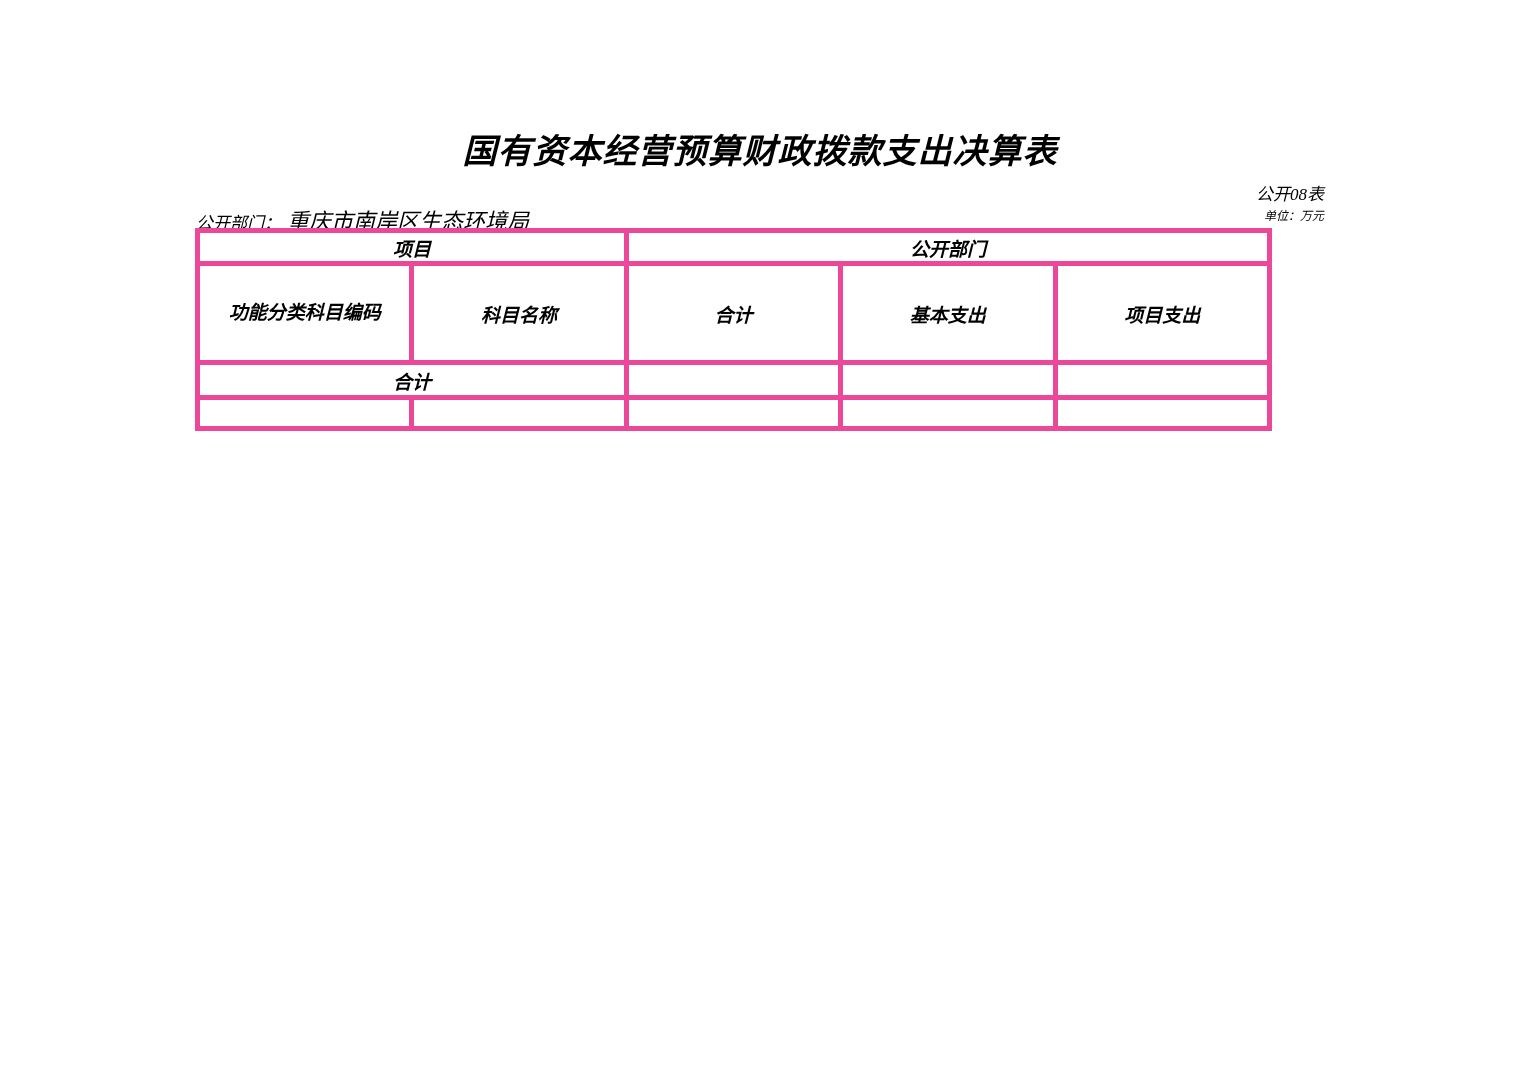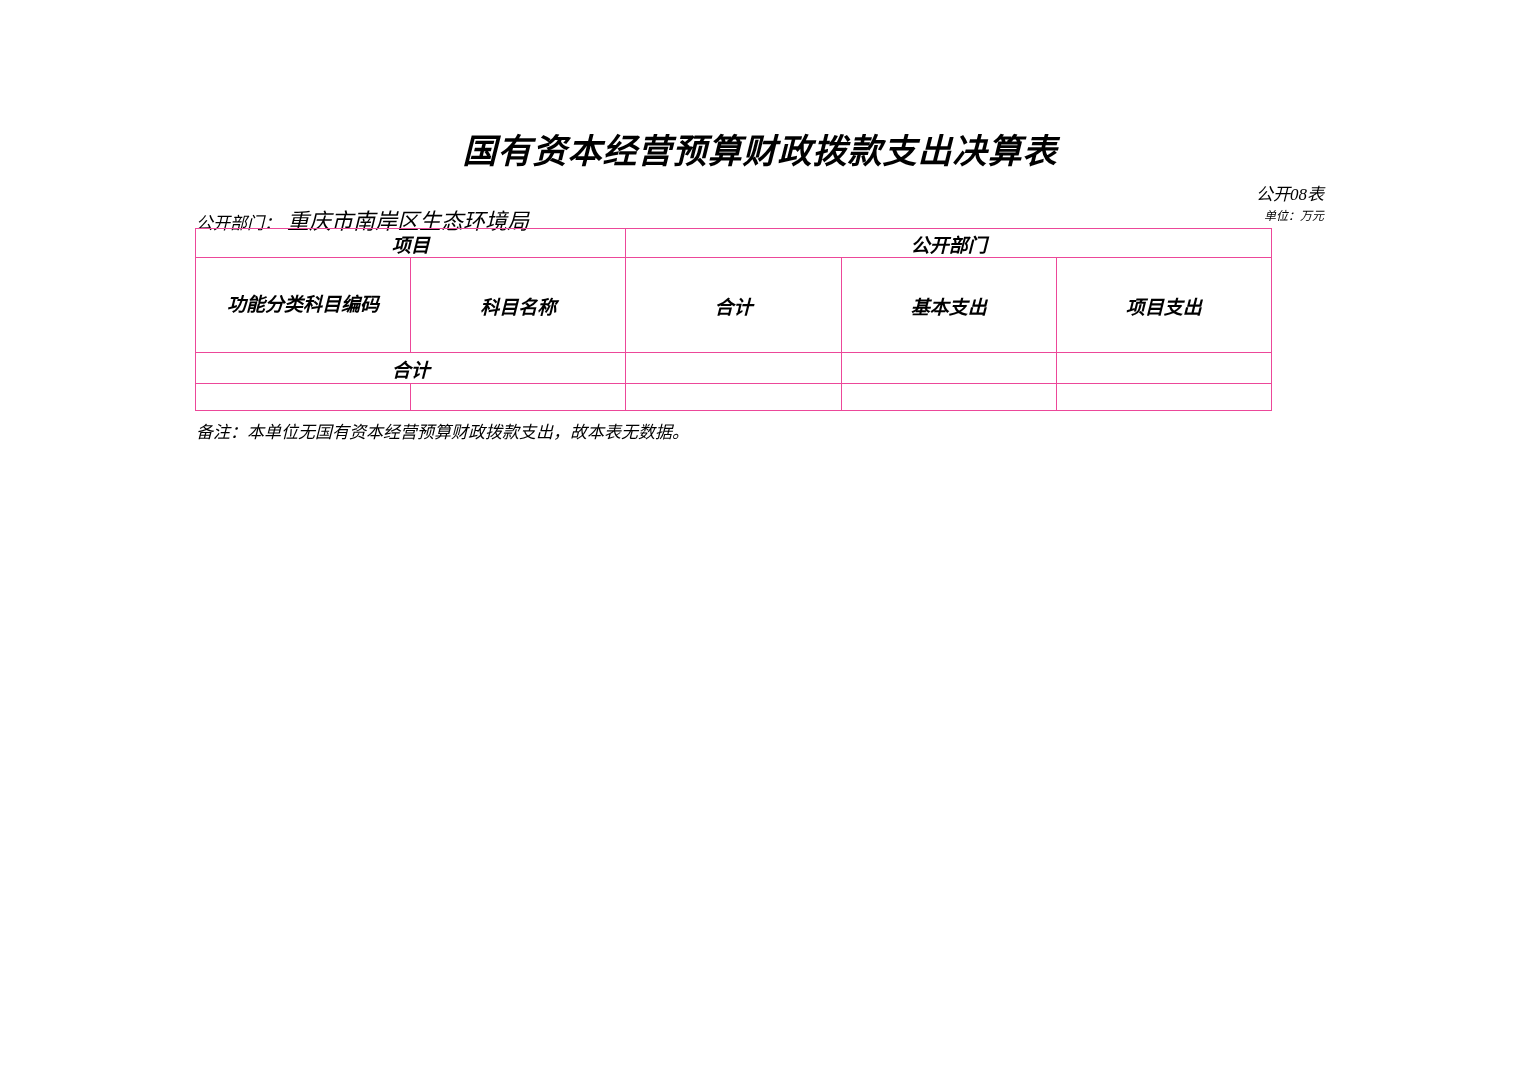--- a/index.html
+++ b/index.html
@@ -71,21 +71,21 @@
 
   table.decl-table {
     position: absolute;
     left: 195px;
     top: 228px;
     width: 1077px;
     border-collapse: collapse;
     table-layout: fixed;
   }
   table.decl-table td {
-    border: 1px solid #ec4899;
+    border: 5px solid #ec4899;
     text-align: center;
     vertical-align: middle;
     font-size: 19px;
     font-weight: 700;
     padding: 0;
     font-family: "Liberation Serif", "DejaVu Serif", serif;
   }
   .row-group-head td { height: 28px; font-size: 19px; }
   .row-col-head td { height: 94px; }
   .row-total td { height: 30px; }
@@ -141,15 +141,14 @@
       <tr class="row-empty">
         <td></td>
         <td></td>
         <td></td>
         <td></td>
         <td></td>
       </tr>
     </tbody>
   </table>
 
-  <div class="remark">备注：本单位无国有资本经营预算财政拨款支出，故本表无数据。</div>
 
 </div>
 
 </body></html>

